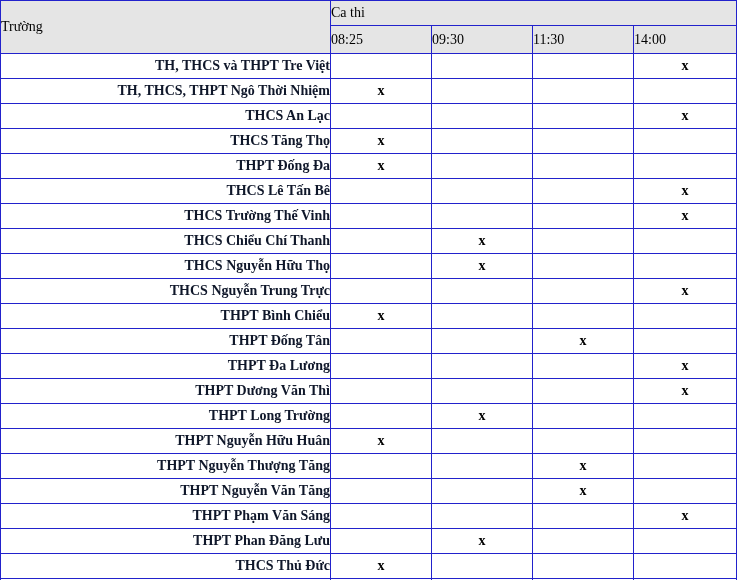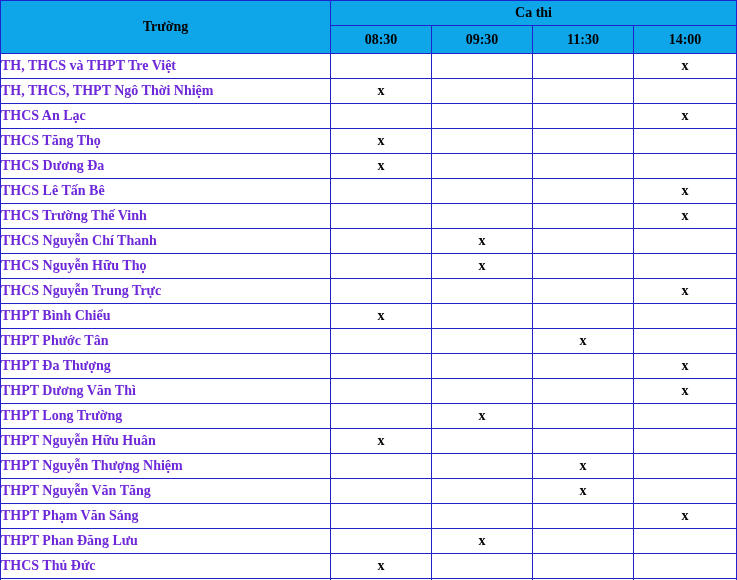--- a/index.html
+++ b/index.html
@@ -24,44 +24,44 @@
   }
   table.schedule th,
   table.schedule td {
     border: 1px solid #2222cc;
     padding: 0;
     font-size: 14px;
     line-height: 1.15;
   }
   
   .hdr {
-    background: #0ea5e9;
+    background: #e5e5e5;
     color: #000000;
-    font-weight: bold;
-    text-align: center;
+    font-weight: normal;
+    text-align: left;
     vertical-align: middle;
     font-size: 15px;
     height: 28px;
   }
   .hdr-school {
     height: 52px;
   }
   .hdr-session {
     height: 24px;
   }
   .hdr-time {
     height: 26px;
     font-size: 14px;
   }
   
   td.school {
-    text-align: left;
+    text-align: right;
     padding-left: 4px;
     font-weight: bold;
-    color: #6d28d9;
+    color: #0f172a;
     height: 24px;
     white-space: nowrap;
     overflow: hidden;
   }
   td.mark {
     text-align: center;
     font-weight: bold;
     color: #000000;
     height: 24px;
   }
@@ -80,21 +80,21 @@
       <col class="c-slot">
       <col class="c-slot">
       <col class="c-slot-last">
     </colgroup>
     <thead>
       <tr>
         <th class="hdr hdr-school" rowspan="2">Trường</th>
         <th class="hdr hdr-session" colspan="4">Ca thi</th>
       </tr>
       <tr>
-        <th class="hdr hdr-time">08:30</th>
+        <th class="hdr hdr-time">08:25</th>
         <th class="hdr hdr-time">09:30</th>
         <th class="hdr hdr-time">11:30</th>
         <th class="hdr hdr-time">14:00</th>
       </tr>
     </thead>
     <tbody>
       <tr>
         <td class="school">TH, THCS và THPT Tre Việt</td>
         <td class="mark"></td>
         <td class="mark"></td>
@@ -116,42 +116,42 @@
         <td class="mark">x</td>
       </tr>
       <tr>
         <td class="school">THCS Tăng Thọ</td>
         <td class="mark">x</td>
         <td class="mark"></td>
         <td class="mark"></td>
         <td class="mark"></td>
       </tr>
       <tr>
-        <td class="school">THCS Dương Đa</td>
+        <td class="school">THPT Đống Đa</td>
         <td class="mark">x</td>
         <td class="mark"></td>
         <td class="mark"></td>
         <td class="mark"></td>
       </tr>
       <tr>
         <td class="school">THCS Lê Tấn Bê</td>
         <td class="mark"></td>
         <td class="mark"></td>
         <td class="mark"></td>
         <td class="mark">x</td>
       </tr>
       <tr>
         <td class="school">THCS Trường Thế Vinh</td>
         <td class="mark"></td>
         <td class="mark"></td>
         <td class="mark"></td>
         <td class="mark">x</td>
       </tr>
       <tr>
-        <td class="school">THCS Nguyễn Chí Thanh</td>
+        <td class="school">THCS Chiểu Chí Thanh</td>
         <td class="mark"></td>
         <td class="mark">x</td>
         <td class="mark"></td>
         <td class="mark"></td>
       </tr>
       <tr>
         <td class="school">THCS Nguyễn Hữu Thọ</td>
         <td class="mark"></td>
         <td class="mark">x</td>
         <td class="mark"></td>
@@ -165,28 +165,28 @@
         <td class="mark">x</td>
       </tr>
       <tr>
         <td class="school">THPT Bình Chiểu</td>
         <td class="mark">x</td>
         <td class="mark"></td>
         <td class="mark"></td>
         <td class="mark"></td>
       </tr>
       <tr>
-        <td class="school">THPT Phước Tân</td>
-        <td class="mark"></td>
-        <td class="mark"></td>
-        <td class="mark">x</td>
-        <td class="mark"></td>
-      </tr>
-      <tr>
-        <td class="school">THPT Đa Thượng</td>
+        <td class="school">THPT Đống Tân</td>
+        <td class="mark"></td>
+        <td class="mark"></td>
+        <td class="mark">x</td>
+        <td class="mark"></td>
+      </tr>
+      <tr>
+        <td class="school">THPT Đa Lương</td>
         <td class="mark"></td>
         <td class="mark"></td>
         <td class="mark"></td>
         <td class="mark">x</td>
       </tr>
       <tr>
         <td class="school">THPT Dương Văn Thì</td>
         <td class="mark"></td>
         <td class="mark"></td>
         <td class="mark"></td>
@@ -200,21 +200,21 @@
         <td class="mark"></td>
       </tr>
       <tr>
         <td class="school">THPT Nguyễn Hữu Huân</td>
         <td class="mark">x</td>
         <td class="mark"></td>
         <td class="mark"></td>
         <td class="mark"></td>
       </tr>
       <tr>
-        <td class="school">THPT Nguyễn Thượng Nhiệm</td>
+        <td class="school">THPT Nguyễn Thượng Tăng</td>
         <td class="mark"></td>
         <td class="mark"></td>
         <td class="mark">x</td>
         <td class="mark"></td>
       </tr>
       <tr>
         <td class="school">THPT Nguyễn Văn Tăng</td>
         <td class="mark"></td>
         <td class="mark"></td>
         <td class="mark">x</td>

